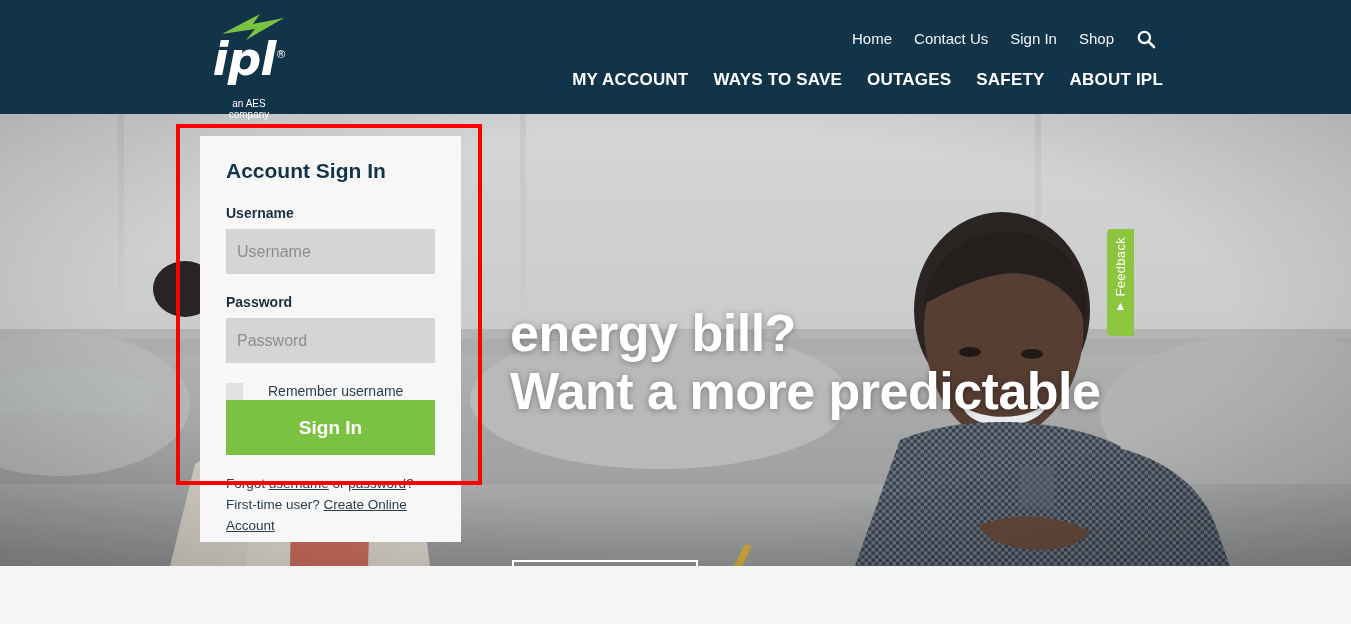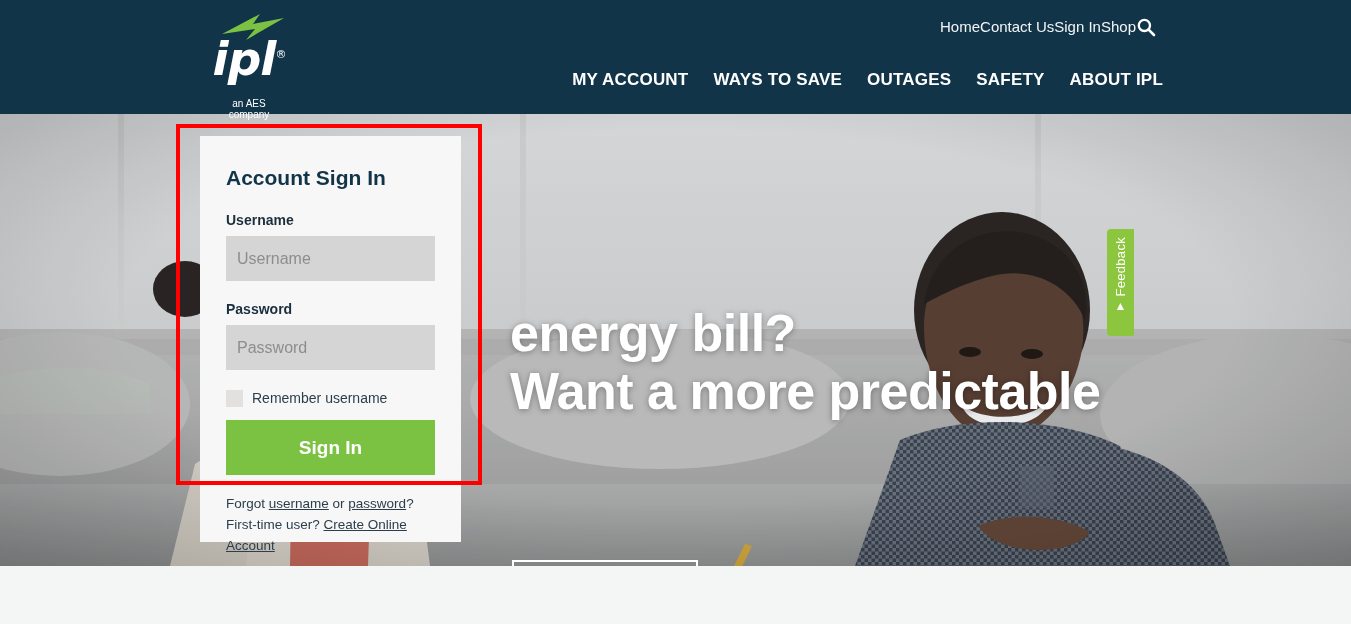--- a/index.html
+++ b/index.html
@@ -73,23 +73,24 @@
     font-size: 10px;
     line-height: 11px;
     color: #ffffff;
     font-family: "Liberation Sans", sans-serif;
     margin-top: 20px;
   }
 
   .utility-nav {
     position: absolute;
     right: 195px;
-    top: 16px;
+    top: 28px;
     display: flex;
     align-items: center;
+    gap: 22px;
   }
   .utility-nav a {
     color: #f2f5f7;
     font-size: 15px;
     text-decoration: none;
     line-height: 22px;
     white-space: nowrap;
   }
   .search-icon {
     display: inline-block;
@@ -169,21 +170,21 @@
 
   
   .signin-card {
     position: absolute;
     left: 200px;
     top: 136px;
     width: 261px;
     height: 406px;
     background: #f7f7f7;
     z-index: 10;
-    padding: 29px 26px 0 26px;
+    padding: 22px 26px 0 26px;
   }
   .card-title {
     font-size: 21px;
     font-weight: bold;
     color: #123448;
     margin-bottom: 20px;
     line-height: 26px;
   }
   .field-label {
     font-size: 14px;
@@ -203,23 +204,22 @@
     color: #333;
     font-family: "Liberation Sans", sans-serif;
     margin-bottom: 19px;
     display: block;
   }
   .field-input::placeholder { color: #8d8d8d; }
 
   .remember-row {
     display: flex;
     align-items: flex-end;
-    gap: 9px;
+    gap: 25px;
     margin-top: 2px;
-    margin-bottom: 13px;
   }
   .checkbox {
     width: 17px;
     height: 17px;
     background: #e3e1df;
     border: none;
     display: inline-block;
     cursor: pointer;
     flex: 0 0 auto;
   }

